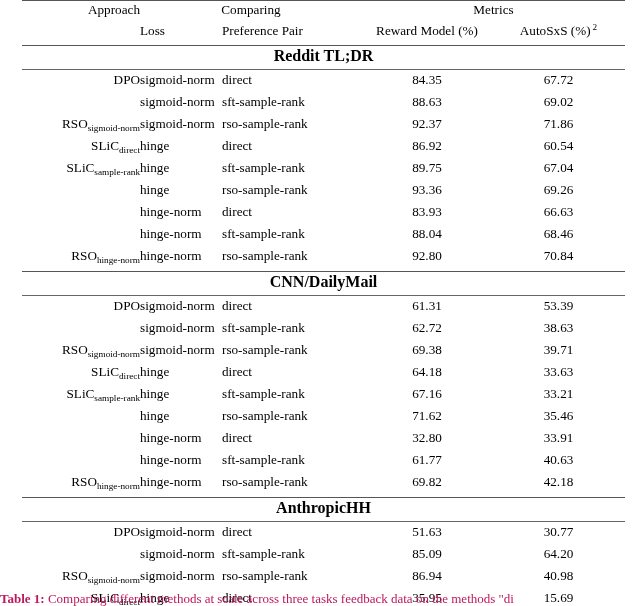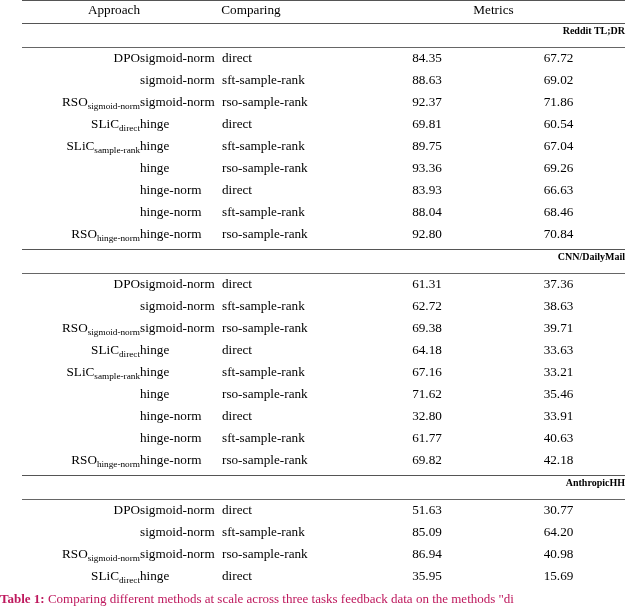--- a/index.html
+++ b/index.html
@@ -53,23 +53,23 @@
   .rule-dbl-a { border-top: 1.2px solid #555; }
 
   tr.hdr-row1 td { height: 20px; padding-top: 2px; }
   tr.hdr-row2 td { height: 21px; padding-top: 1px; }
 
   tr.data-row td { height: 22px; }
   tr.data-row.first-in-block td { padding-top: 3px; }
 
   tr.section-row td {
     height: 21px;
-    text-align: right;
+    text-align: center;
     font-weight: bold;
-    font-size: 10px;
+    font-size: 16px;
     padding-top: 2px;
   }
 
   .bold-val { font-weight: bold; }
 
   sub {
     font-size: 0.70em;
     line-height: 0;
     vertical-align: -0.28em;
   }
@@ -109,20 +109,27 @@
       <col class="col-pref">
       <col class="col-reward">
       <col class="col-auto">
     </colgroup>
     <tbody id="table-body">
         <tr class="hdr-row1">
           <td class="rule-top col-approach">Approach</td>
           <td class="rule-top hdr-ablation" colspan="2">Comparing</td>
           <td class="rule-top hdr-metrics" colspan="2">Metrics</td>
         </tr>
+        <tr class="hdr-row2">
+          <td class="col-approach"></td>
+          <td class="col-loss">Loss</td>
+          <td class="col-pref">Preference Pair</td>
+          <td class="col-reward">Reward Model (%)</td>
+          <td class="col-auto"><span>AutoSxS (%)</span><sup>2</sup></td>
+        </tr>
         <tr class="section-row">
           <td class="rule-dbl-a" colspan="5">Reddit TL;DR</td>
         </tr>
         <tr class="data-row first-in-block">
           <td class="col-approach rule-thin"><span>DPO</span></td>
           <td class="col-loss rule-thin">sigmoid-norm</td>
           <td class="col-pref rule-thin">direct</td>
           <td class="col-reward rule-thin">84.35</td>
           <td class="col-auto rule-thin">67.72</td>
         </tr>
@@ -137,21 +144,21 @@
           <td class="col-approach"><span>RSO</span><sub>sigmoid-norm</sub></td>
           <td class="col-loss">sigmoid-norm</td>
           <td class="col-pref">rso-sample-rank</td>
           <td class="col-reward bold-val">92.37</td>
           <td class="col-auto bold-val">71.86</td>
         </tr>
         <tr class="data-row">
           <td class="col-approach"><span>SLiC</span><sub>direct</sub></td>
           <td class="col-loss">hinge</td>
           <td class="col-pref">direct</td>
-          <td class="col-reward">69.81</td>
+          <td class="col-reward">86.92</td>
           <td class="col-auto">60.54</td>
         </tr>
         <tr class="data-row">
           <td class="col-approach"><span>SLiC</span><sub>sample-rank</sub></td>
           <td class="col-loss">hinge</td>
           <td class="col-pref">sft-sample-rank</td>
           <td class="col-reward">89.75</td>
           <td class="col-auto">67.04</td>
         </tr>
         <tr class="data-row">
@@ -183,21 +190,21 @@
           <td class="col-auto bold-val">70.84</td>
         </tr>
         <tr class="section-row">
           <td class="rule-dbl-a" colspan="5">CNN/DailyMail</td>
         </tr>
         <tr class="data-row first-in-block">
           <td class="col-approach rule-thin"><span>DPO</span></td>
           <td class="col-loss rule-thin">sigmoid-norm</td>
           <td class="col-pref rule-thin">direct</td>
           <td class="col-reward rule-thin">61.31</td>
-          <td class="col-auto rule-thin">37.36</td>
+          <td class="col-auto rule-thin">53.39</td>
         </tr>
         <tr class="data-row">
           <td class="col-approach"></td>
           <td class="col-loss">sigmoid-norm</td>
           <td class="col-pref">sft-sample-rank</td>
           <td class="col-reward">62.72</td>
           <td class="col-auto">38.63</td>
         </tr>
         <tr class="data-row">
           <td class="col-approach"><span>RSO</span><sub>sigmoid-norm</sub></td>

